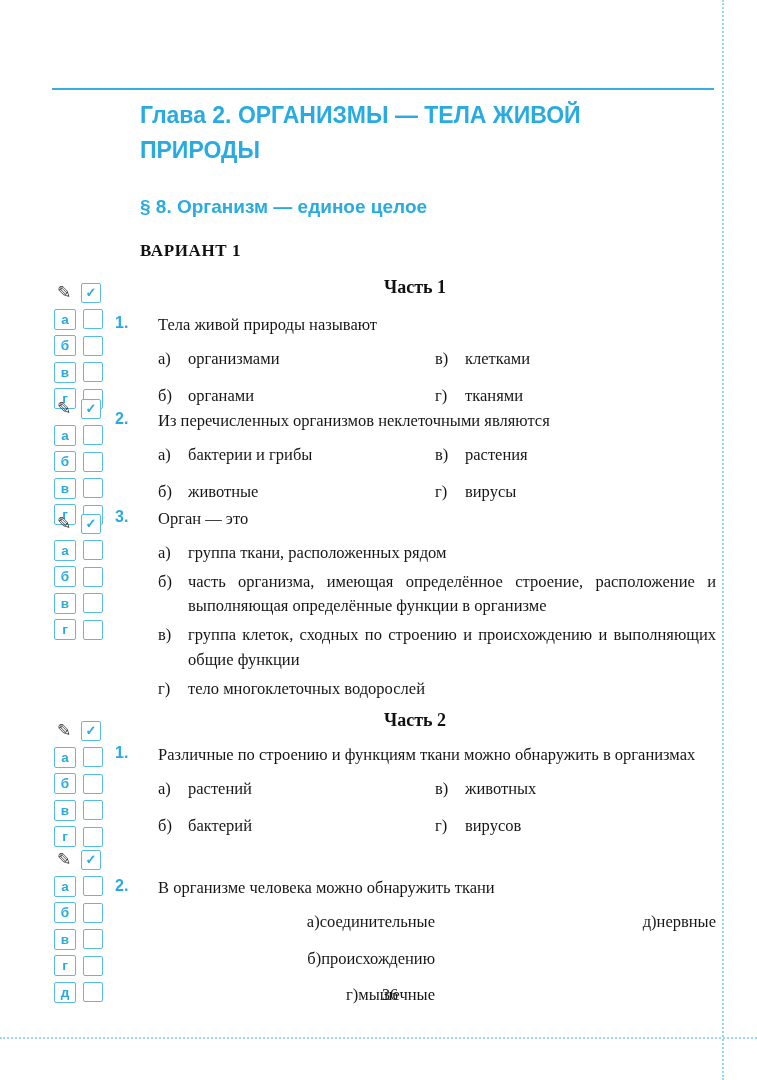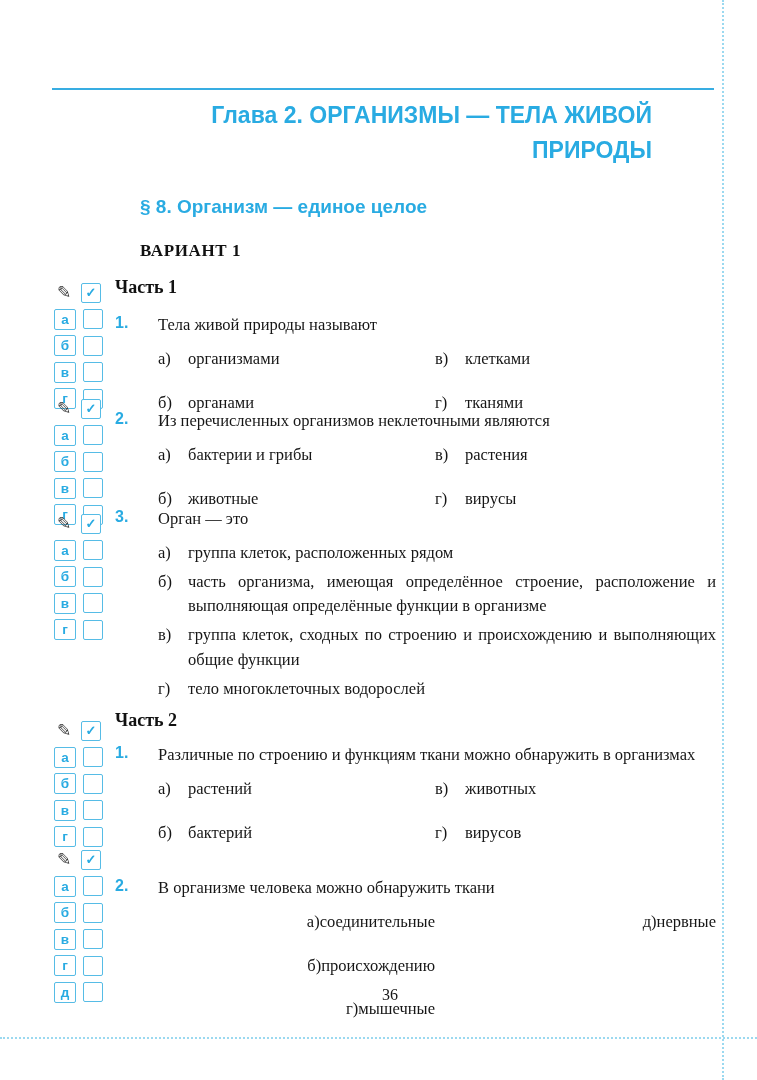--- a/index.html
+++ b/index.html
@@ -9,49 +9,49 @@
   }
   
   .top-rule { position:absolute; left:52px; top:88px; width:662px; height:2px; background:#38ade2; }
   .dotted-right { position:absolute; left:722px; top:0; height:1080px; border-left:2px dotted #9bd9f0; }
   .dotted-bottom { position:absolute; left:0; top:1037px; width:757px; border-top:2px dotted #9bd9f0; }
 
   
   .chapter {
     position:absolute; left:140px; top:98px; width:512px; margin:0;
     font-family:"Liberation Sans", sans-serif; font-weight:bold; font-size:23px;
-    line-height:1.5; color:#29abe2;text-align:right;
+    line-height:1.5; color:#29abe2;
   }
   .section {
     position:absolute; left:140px; top:196px; width:560px; margin:0;
     font-family:"Liberation Sans", sans-serif; font-weight:bold; font-size:19px;
     color:#29abe2;
   }
   .variant {
     position:absolute; left:140px; top:241px;
     font-weight:bold; font-size:17px; letter-spacing:0.6px; color:#111;
   }
   .part-title {
-    position:absolute; left:115px; width:600px; text-align:left;
+    position:absolute; left:115px; width:600px; text-align:center;
     font-weight:bold; font-size:18px; color:#111;
   }
   .page-num { position:absolute; left:115px; top:986px; width:550px; text-align:center; font-size:16px; }
 
   
   .question { position:absolute; left:115px; width:601px; display:flex; }
   .qnum {
     flex:0 0 43px; font-family:"Liberation Sans", sans-serif; font-weight:bold;
     font-size:16px; color:#29abe2; padding-top:1px;
   }
   .qbody { flex:1; min-width:0; }
   .qtext { font-size:16.5px; line-height:1.5;font-family:Liberation Serif, serif; }
   .opts { margin-top:9px; }
   .opts.cols2 {
     display:grid; grid-auto-flow:column; grid-template-rows:repeat(2, auto);
-    grid-template-columns:277px 1fr; row-gap:19px;
+    grid-template-columns:277px 1fr; row-gap:12px;
   }
   .opts.cols2.rows3 { grid-template-rows:repeat(3, auto);text-align:right; }
   .opt { font-size:16.5px; line-height:1.5; }
   .olab { display:inline-block; width:30px; }
   .opts.list .opt { display:flex; margin-bottom:4px; }
   .opts.list .olab { flex:0 0 30px; }
   .opts.list .otext { flex:1; text-align:justify; }
 
   
   .ans-block { position:absolute; left:54px; width:54px; }
@@ -108,21 +108,21 @@
     </div>
   </div>
 
   <div class="question" style="top:507px">
     <span class="qnum">3.</span>
     <div class="qbody">
       <div class="qtext">Орган — это</div>
       <div class="opts list">
         <div class="opt">
             <span class="olab">а)</span>
-            <span class="otext">группа клеток, расположенных рядом</span>
+            <span class="otext">группа ткани, расположенных рядом</span>
           </div>
         <div class="opt">
             <span class="olab">б)</span>
             <span class="otext">часть организма, имеющая определённое строение, расположение и выполняющая определённые функции в организме</span>
           </div>
         <div class="opt">
             <span class="olab">в)</span>
             <span class="otext">группа клеток, сходных по строению и происхождению и выполняющих общие функции</span>
           </div>
         <div class="opt">

